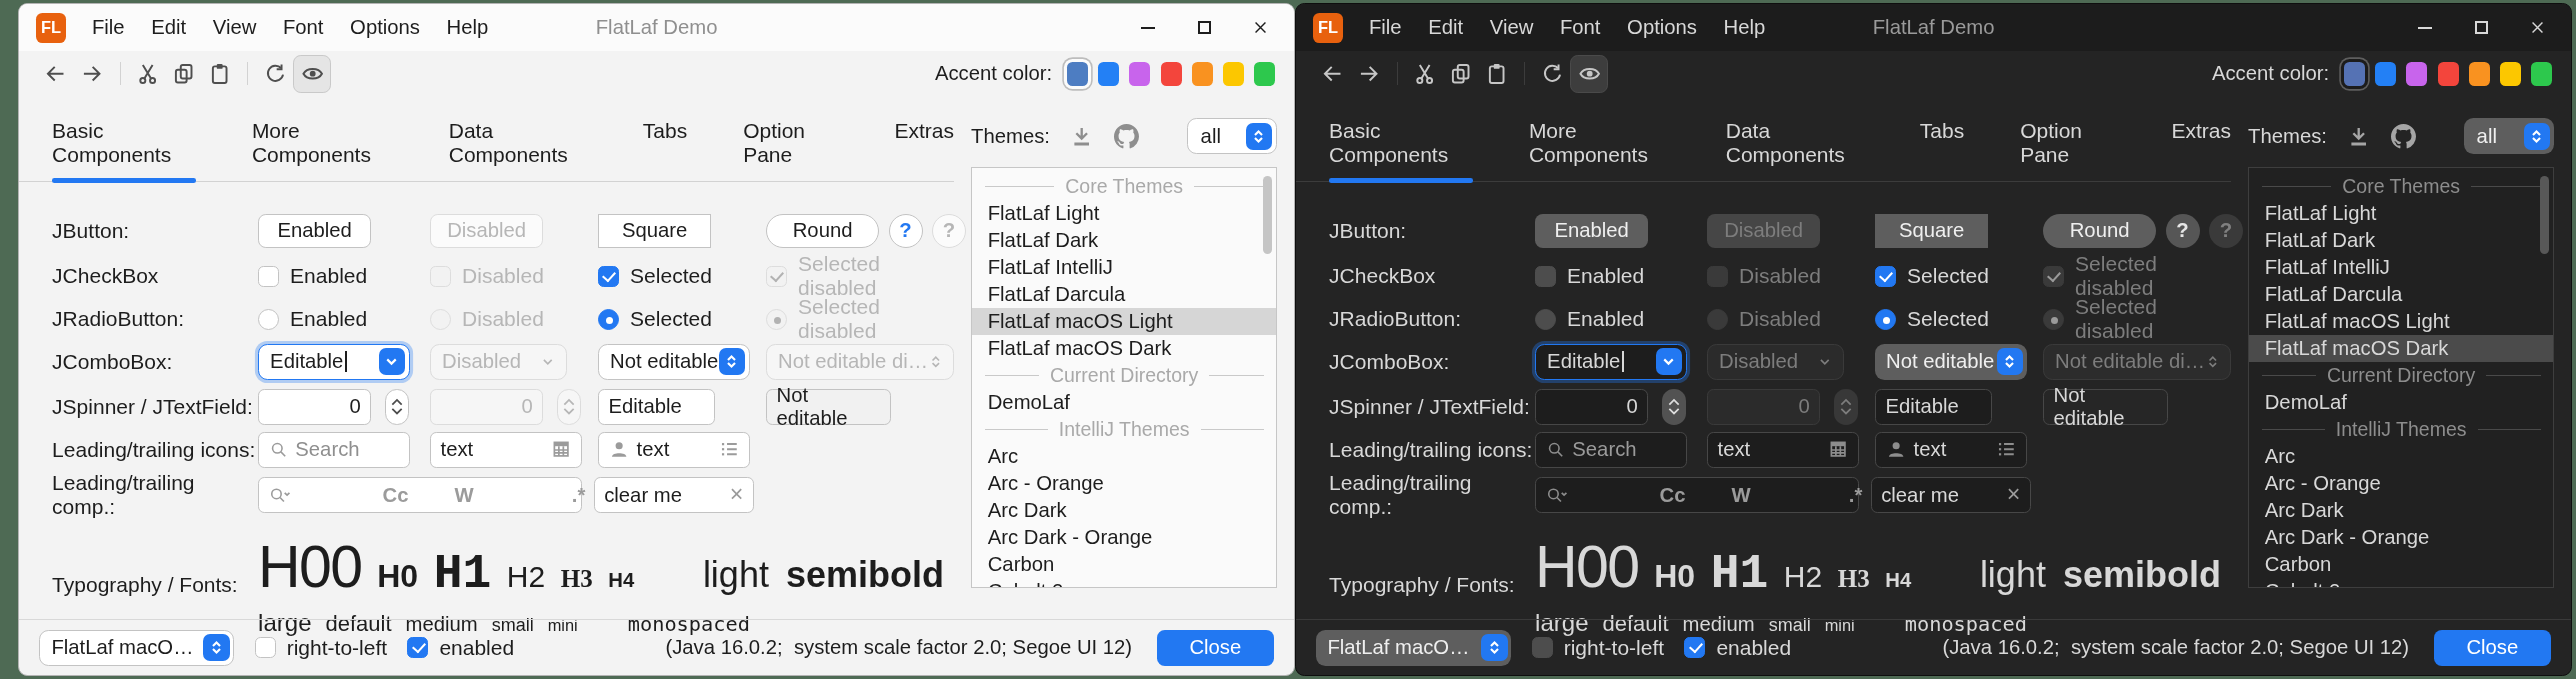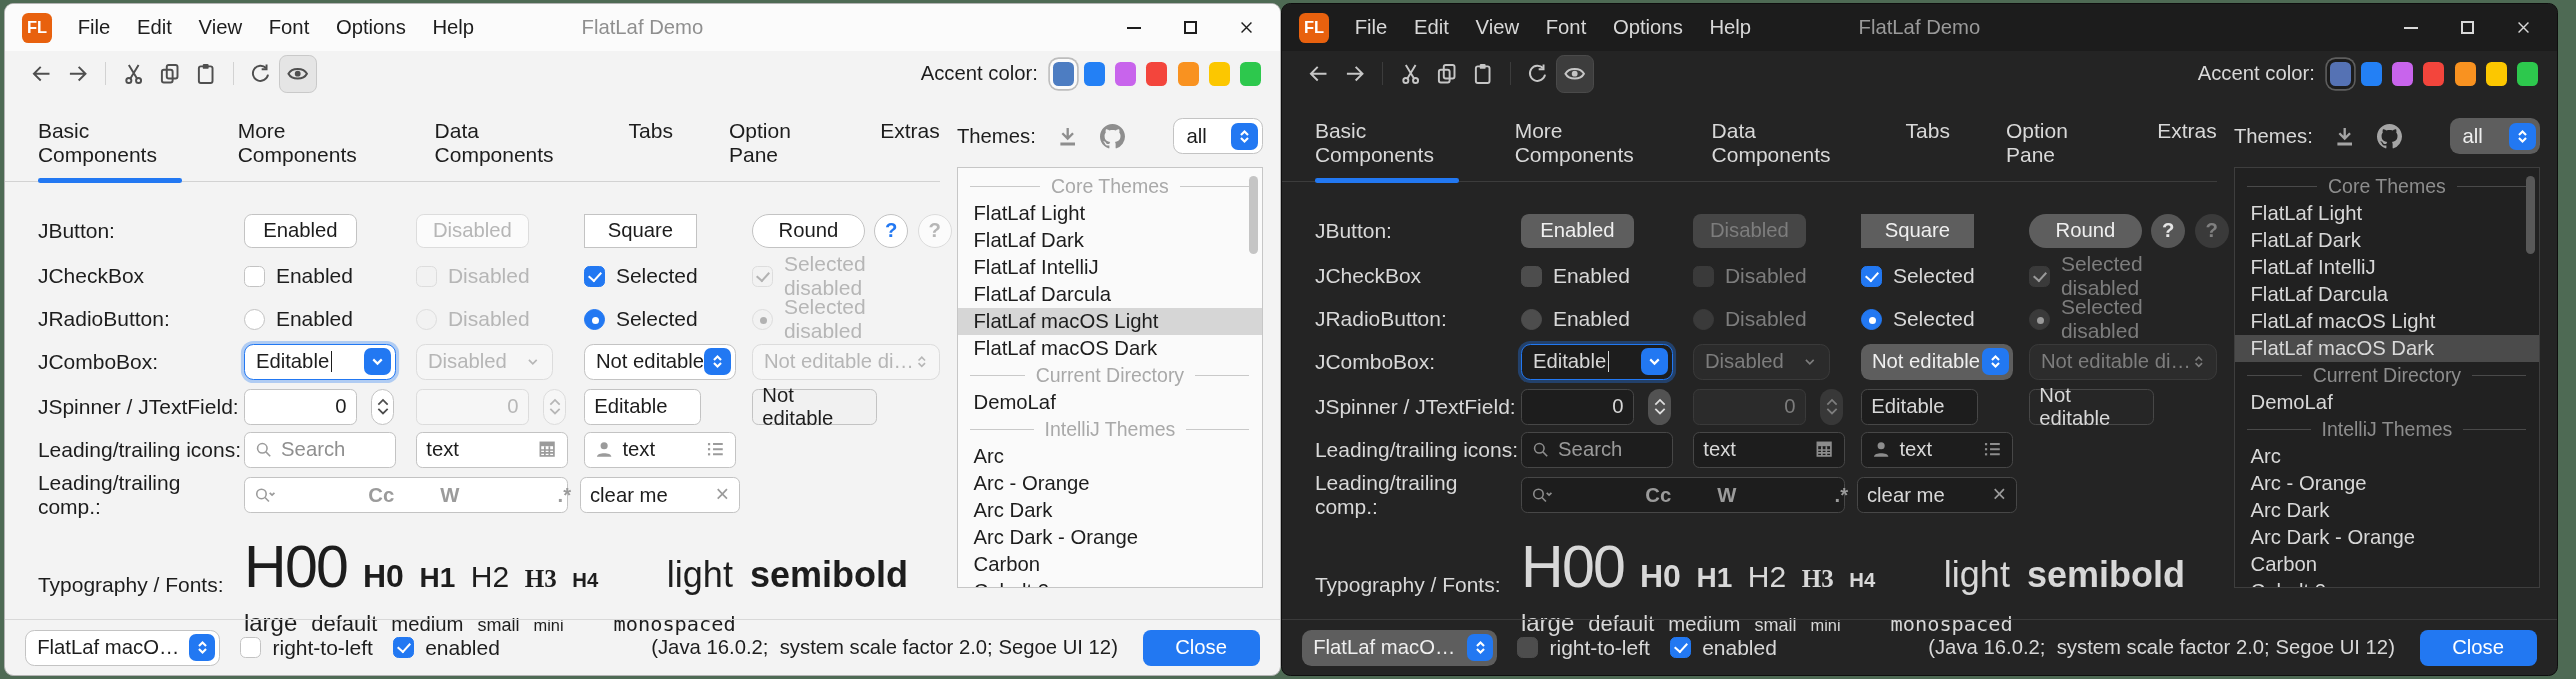--- a/index.html
+++ b/index.html
@@ -1,19 +1,19 @@
 <!DOCTYPE html>
 <html style="font-size:12.5px"><head>
 <meta charset="utf-8">
 <style>
   html,body{margin:0;padding:0;}
   body{width:2576px;height:679px;overflow:hidden;background:#4e6a54;
        font-family:"Liberation Sans","DejaVu Sans",sans-serif;}
   #desktop{width:2576px;height:514px;box-sizing:border-box;padding:3.1px 3.9px;
-           display:flex;justify-content:flex-start;}
+           display:flex;justify-content:flex-end;}
   .window{width:1277px;height:673px;border-radius:9.4px;overflow:hidden;display:flex;
           flex-direction:column;box-sizing:border-box;position:relative;}
   
   .window.light{background:#f3f3f3;border:0.8px solid #b3b3b3;color:#1d1d1d;
     --fg:#1d1d1d;--muted:#8f8f8f;--icon:#4f4f4f;
     --field-bg:#ffffff;--field-border:#c3c3c3;--field-dis-bg:#f6f6f6;--field-dis-border:#dcdcdc;
     --dis-fg:#b6b6b6;--btn-bg:#ffffff;--btn-border:#c3c3c3;--btn-fg:#1d1d1d;--btn-dis-bg:#fbfbfb;
     --accent:#2278f2;--ring:rgba(34,120,242,.32);
     --check-bg:#ffffff;--check-border:#c3c3c3;--check-dis-bg:#f2f2f2;--check-dis-border:#dddddd;--check-dis-fg:#b2b2b2;
     --noned-bg:#f1f1f1;
@@ -147,21 +147,21 @@
   .opt{color:#9b9b9b;font-weight:600;font-size:20.3px;}
   .opt-sep{width:0.8px;height:20.3px;background:var(--tab-line);margin:0 3.1px;}
   .xglyph{color:#9b9b9b;font-size:23.4px;line-height:1;}
   
   .row.typo{height:auto;grid-template-columns:206px 1fr;margin-top:19px;}
   .typo-lines{display:flex;flex-direction:column;gap:7.8px;}
   .tline{display:flex;align-items:baseline;}
   .h-sample{margin-right:15.6px;color:var(--fg);}
   .h0{font-size:59px;font-weight:400;letter-spacing:-1.6px;}
   .h1{font-size:32px;font-weight:700;}
-  .h2{font-size:28px;font-weight:700;}
+  .h2{font-size:48px;font-weight:700;font-family:Liberation Mono, monospace;}
   .h3{font-size:30px;font-weight:400;}
   .h4{font-size:25px;font-weight:700;font-family:Liberation Serif, serif;}
   .h5{font-size:20.3px;font-weight:700;}
   .w-light{font-size:36px;font-weight:300;margin-left:53px;margin-right:17px;color:var(--fg);}
   .w-semibold{font-size:36px;font-weight:600;color:var(--fg);}
   .size-sample{margin-right:14px;color:var(--fg);}
   .s0{font-size:24px;}.s1{font-size:22px;}.s2{font-size:20.3px;}.s3{font-size:18px;}.s4{font-size:16.4px;}
   .w-mono{font-family:"DejaVu Sans Mono","Liberation Mono",monospace;font-size:20.3px;margin-left:36px;color:var(--fg);}
   
   .themes-panel{width:306px;flex:0 0 306px;display:flex;flex-direction:column;

